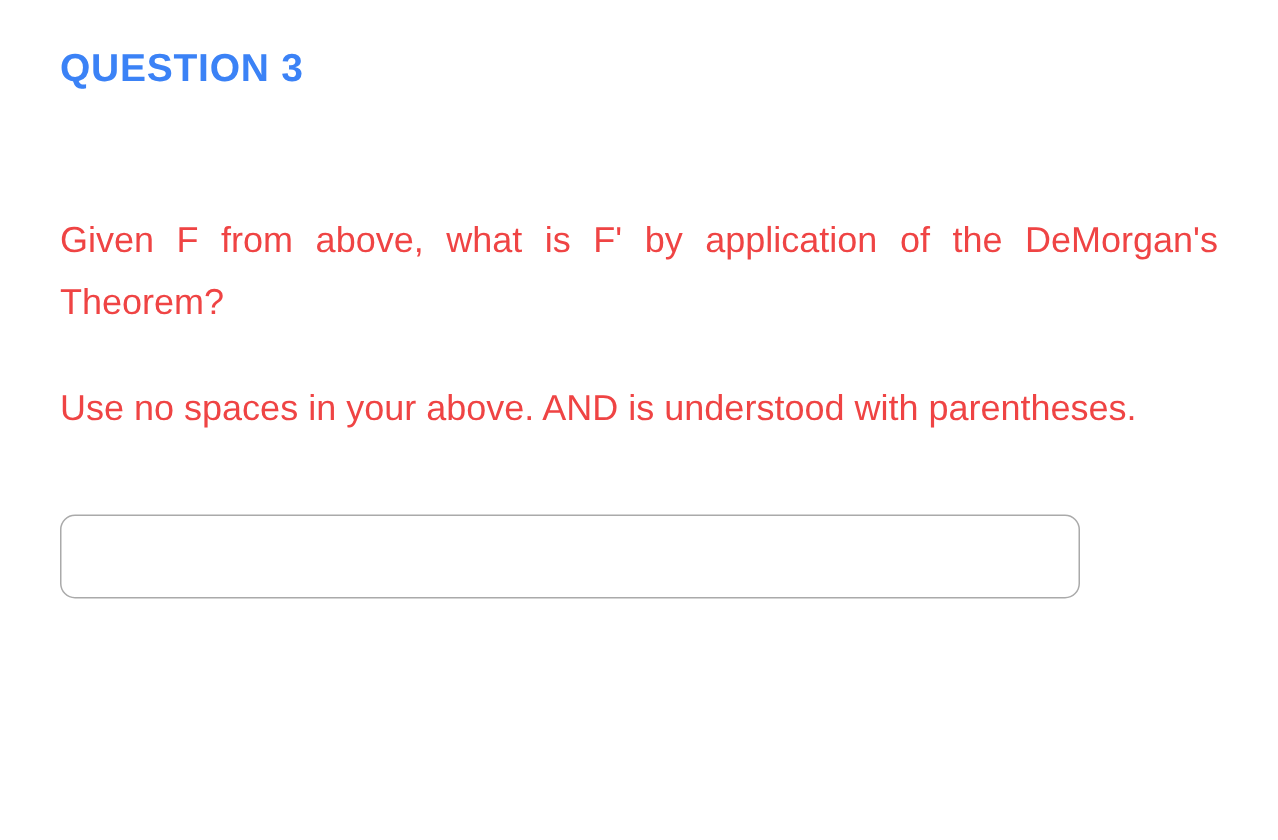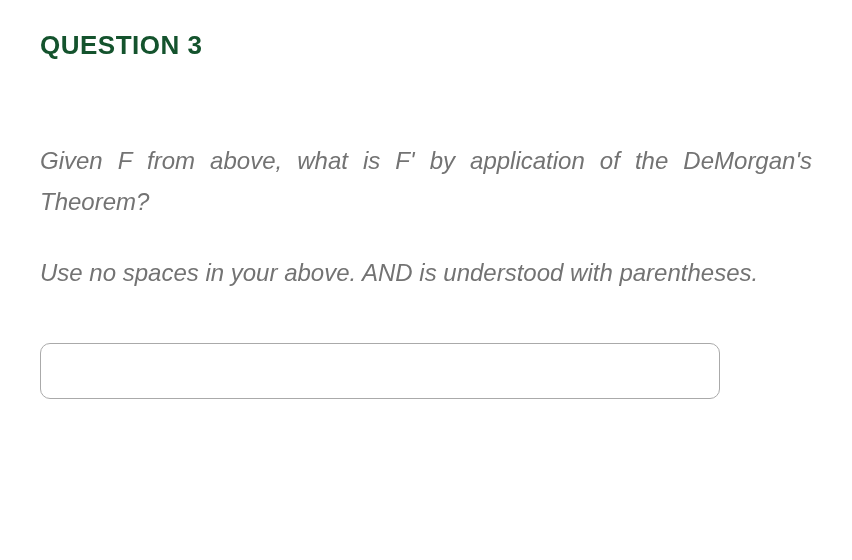--- a/index.html
+++ b/index.html
@@ -11,31 +11,30 @@
       width: 852px;
       height: 560px;
       background: #ffffff;
       font-family: Arial, Helvetica, sans-serif;
       padding: 30px 40px;
       color: #1a1a1a;
     }
     .question-title {
       font-size: 26px;
       font-weight: bold;
-      color: #14532d;
+      color: #3b82f6;
       margin-bottom: 80px;
       letter-spacing: 0.5px;
     }
     .question-paragraph {
       font-size: 24px;
-      color: #737373;
+      color: #ef4444;
       line-height: 1.7;
       text-align: justify;
       margin-bottom: 30px;
-      font-style: italic;
     }
     .answer-input {
       width: 680px;
       height: 56px;
       border: 1px solid #aaa;
       border-radius: 10px;
       font-size: 22px;
       padding: 0 16px;
       outline: none;
       background: #fff;

